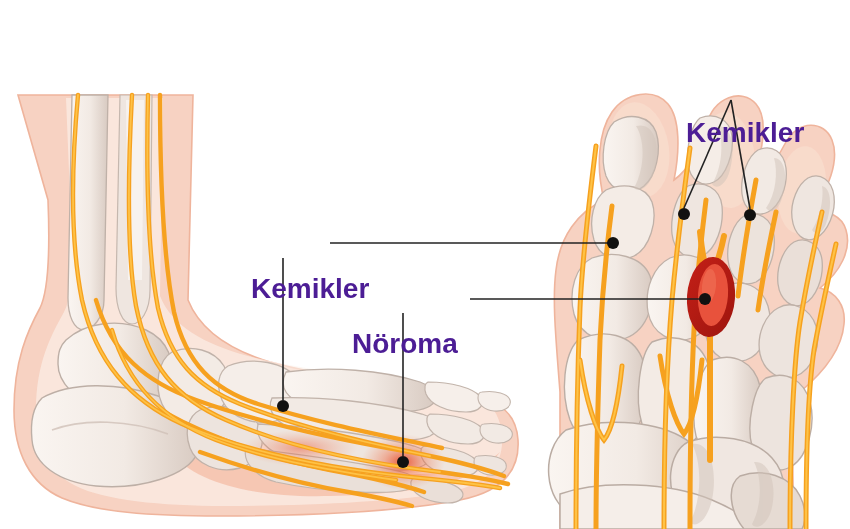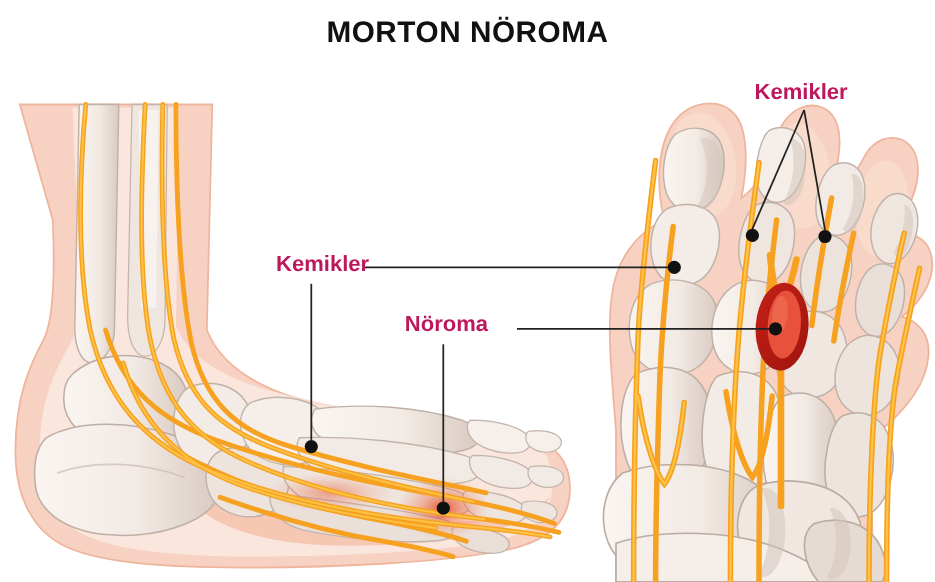--- a/index.html
+++ b/index.html
@@ -33,26 +33,27 @@
     font-family: "Liberation Sans", sans-serif;
     font-weight: bold;
     font-size: 27px;
     letter-spacing: 0.5px;
     color: #111111;
   }
   .lbl {
     position: absolute;
     font-family: "Liberation Sans", sans-serif;
     font-weight: bold;
-    font-size: 20px;
-    color: #be185d;
+    font-size: 28px;
+    color: #4c1d95;
     white-space: nowrap;
+    margin-top: 44px;
   }
   #lbl-sinirler { left: 251px; top: 229px; }
-  #lbl-noroma  { left: 368px; top: 284px; }
+  #lbl-noroma  { left: 352px; top: 284px; }
   #lbl-kemikler{ left: 686px; top: 73px;  }
 </style>
 </head>
 <body>
 
 <div id="canvas">
 
   <svg id="figure" viewBox="0 0 850 529">
     <defs>
       <radialGradient id="glowSide" cx="50%" cy="50%" r="50%">
@@ -304,21 +305,20 @@
     <g fill="#111111">
       <circle cx="613" cy="243" r="6"></circle>
       <circle cx="283" cy="406" r="6"></circle>
       <circle cx="705" cy="299" r="6"></circle>
       <circle cx="403" cy="462" r="6"></circle>
       <circle cx="684" cy="214" r="6"></circle>
       <circle cx="750" cy="215" r="6"></circle>
     </g>
   </svg>
 
-  <div class="ttl">MORTON NÖROMA</div>
 
   <div class="lbl" id="lbl-sinirler">Kemikler</div>
 
   <div class="lbl" id="lbl-noroma">Nöroma</div>
 
   <div class="lbl" id="lbl-kemikler">Kemikler</div>
 
 </div>
 
 </body></html>

